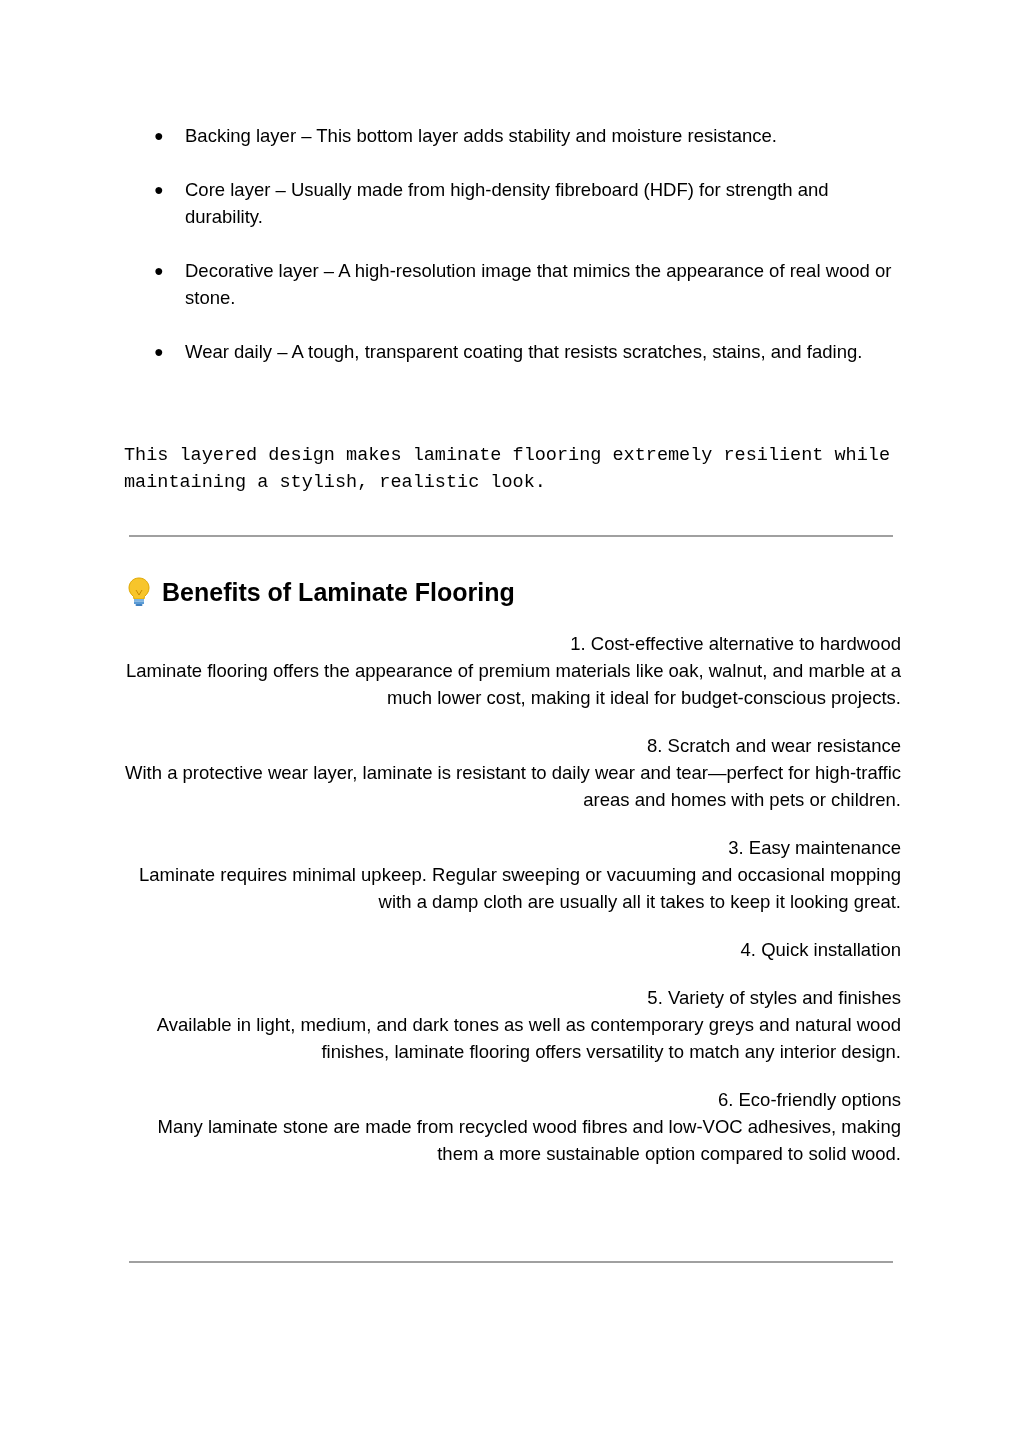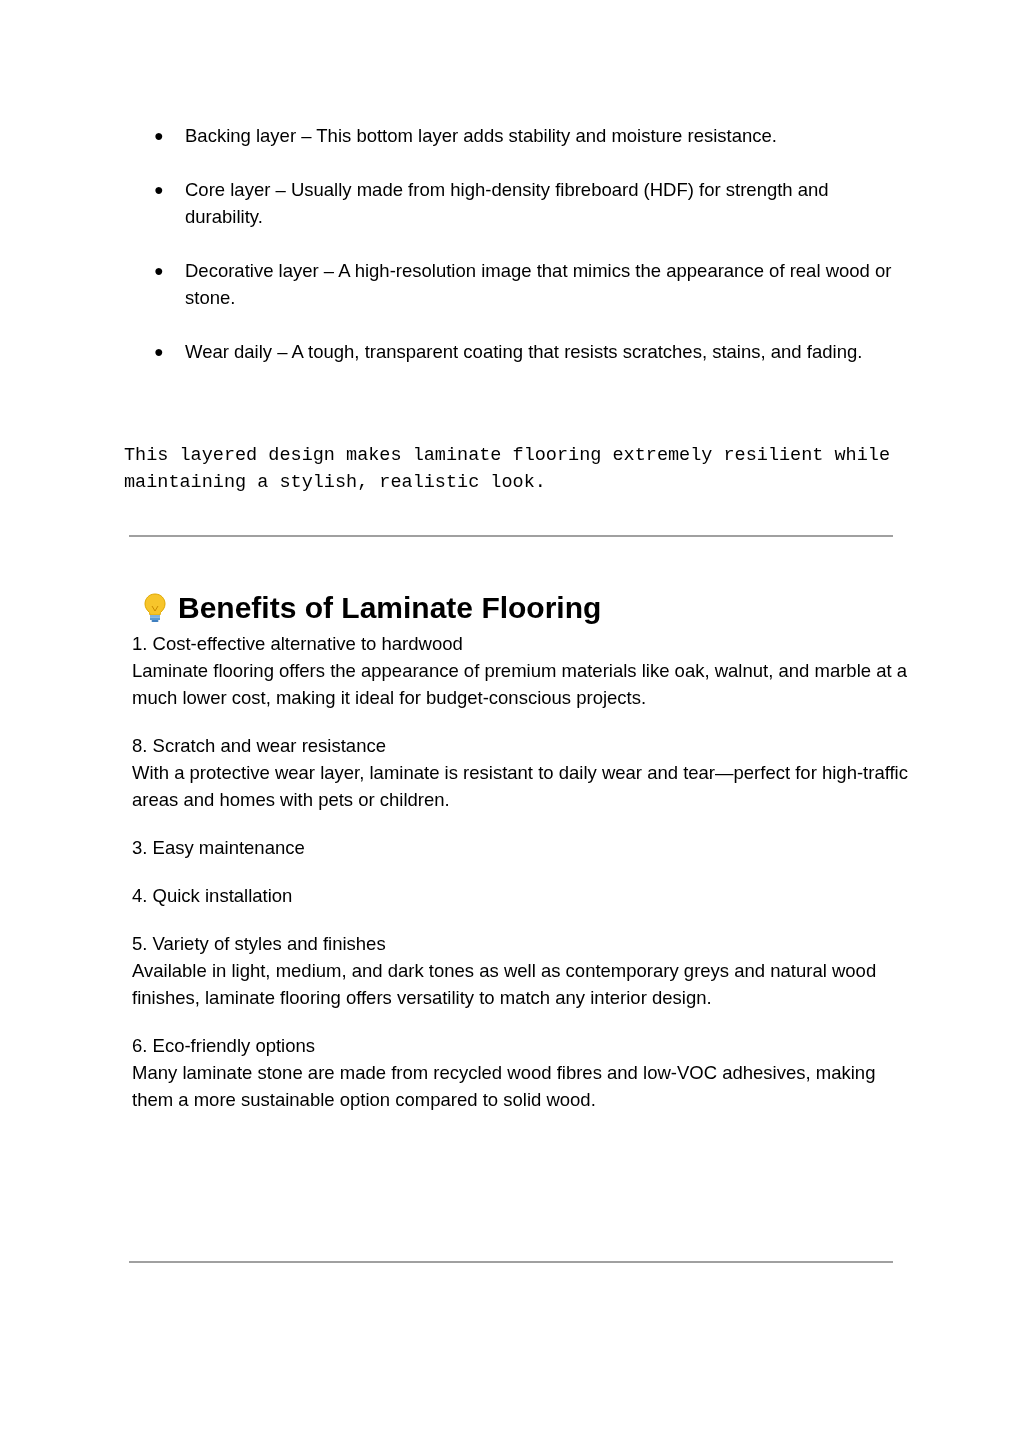--- a/index.html
+++ b/index.html
@@ -59,39 +59,40 @@
       background: #a0a0a0;
       border: none;
       margin: 0;
     }
     .divider.d1 { top: 535px; }
     .divider.d2 { top: 1261px; }
     .heading {
       position: absolute;
       top: 576px;
       left: 0;
-      margin: 16px;
-      font-size: 30px;
+      margin: 0;
+      font-size: 25px;
       font-weight: bold;
       line-height: 32px;
       display: flex;
       align-items: center;
     }
     .heading .bulb {
       display: inline-block;
       width: 22px;
       height: 30px;
       margin-right: 12px;
       margin-left: 4px;
     }
     .benefits {
       position: absolute;
       top: 630px;
-      left: 8px;
+      left: 1px;
       width: 776px;
+      text-align: right;
     }
     .benefit {
       margin-bottom: 21px;
     }
     .benefit p {
       margin: 0;
     }
   </style>
 </head>
 <body>
@@ -138,20 +139,21 @@
     <div class="benefit">
       <p>1. Cost-effective alternative to hardwood</p>
       <p> Laminate flooring offers the appearance of premium materials like oak, walnut, and marble at a much lower cost, making it ideal for budget-conscious projects.</p>
     </div>
     <div class="benefit">
       <p>8. Scratch and wear resistance</p>
       <p> With a protective wear layer, laminate is resistant to daily wear and tear—perfect for high-traffic areas and homes with pets or children.</p>
     </div>
     <div class="benefit">
       <p>3. Easy maintenance</p>
+      <p> Laminate requires minimal upkeep. Regular sweeping or vacuuming and occasional mopping with a damp cloth are usually all it takes to keep it looking great.</p>
     </div>
     <div class="benefit">
       <p>4. Quick installation</p>
     </div>
     <div class="benefit">
       <p>5. Variety of styles and finishes</p>
       <p> Available in light, medium, and dark tones as well as contemporary greys and natural wood finishes, laminate flooring offers versatility to match any interior design.</p>
     </div>
     <div class="benefit">
       <p>6. Eco-friendly options</p>

